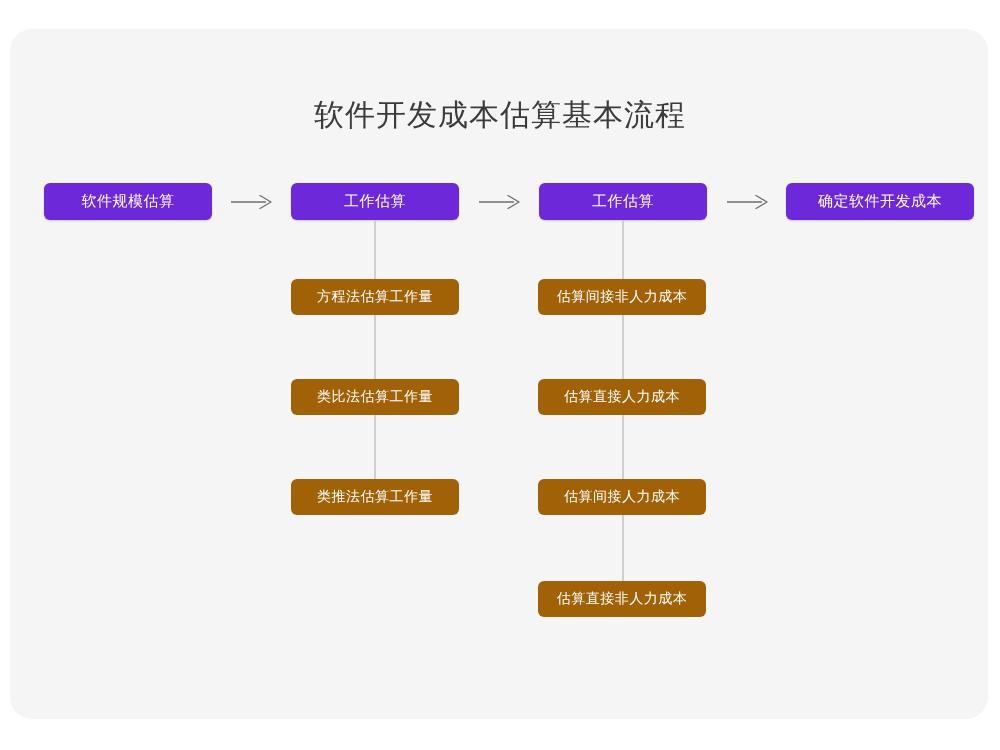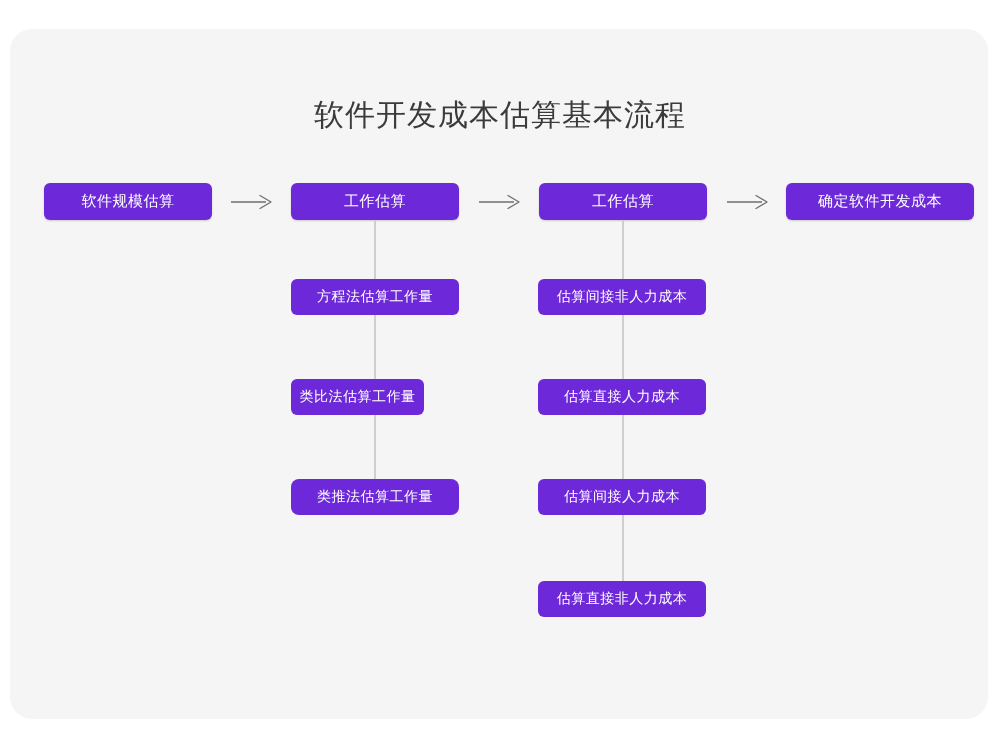--- a/index.html
+++ b/index.html
@@ -63,21 +63,21 @@
   }
 
   .node.primary {
     background: #6d28d9;
     height: 37px;
     font-size: 15px;
     box-shadow: 0 1px 2px rgba(0,0,0,0.18);
   }
 
   .node.secondary {
-    background: #6d28d9;
+    background: #a16207;
     height: 36px;
     font-size: 14px;
   }
 
   
   .v-line {
     position: absolute;
     width: 2px;
     background: #cfcfcf;
   }
@@ -123,23 +123,23 @@
     <svg width="44" height="20" viewBox="0 0 44 20">
       <path d="M1 10 H36" stroke="#6e6e6e" stroke-width="1.3" fill="none"></path>
       <path d="M30 3.5 L41 10 L30 16.5" stroke="#6e6e6e" stroke-width="1.3" fill="none" stroke-linecap="round" stroke-linejoin="round"></path>
     </svg>
   </div>
 
   <div class="v-line" style="left:374px; top:220px; height:294px;"></div>
 
   <div class="node secondary" style="left:291px; top:279px; width:168px;">方程法估算工作量</div>
 
-  <div class="node secondary" style="left:291px; top:379px; width:133px;font-family:Liberation Mono, monospace;">类比法估算工作量</div>
+  <div class="node secondary" style="left:291px; top:379px; width:168px;font-family:Liberation Mono, monospace;">类比法估算工作量</div>
 
-  <div class="node secondary" style="left:291px; top:479px; width:168px;border-radius:8px;">类推法估算工作量</div>
+  <div class="node secondary" style="left:291px; top:479px; width:168px;">类推法估算工作量</div>
 
   <div class="v-line" style="left:622px; top:220px; height:397px;"></div>
 
   <div class="node secondary" style="left:538px; top:379px; width:168px;">估算直接人力成本</div>
 
   <div class="node secondary" style="left:538px; top:279px; width:168px;">估算间接非人力成本</div>
 
   <div class="node secondary" style="left:538px; top:581px; width:168px;">估算直接非人力成本</div>
 
   <div class="node secondary" style="left:538px; top:479px; width:168px;">估算间接人力成本</div>

